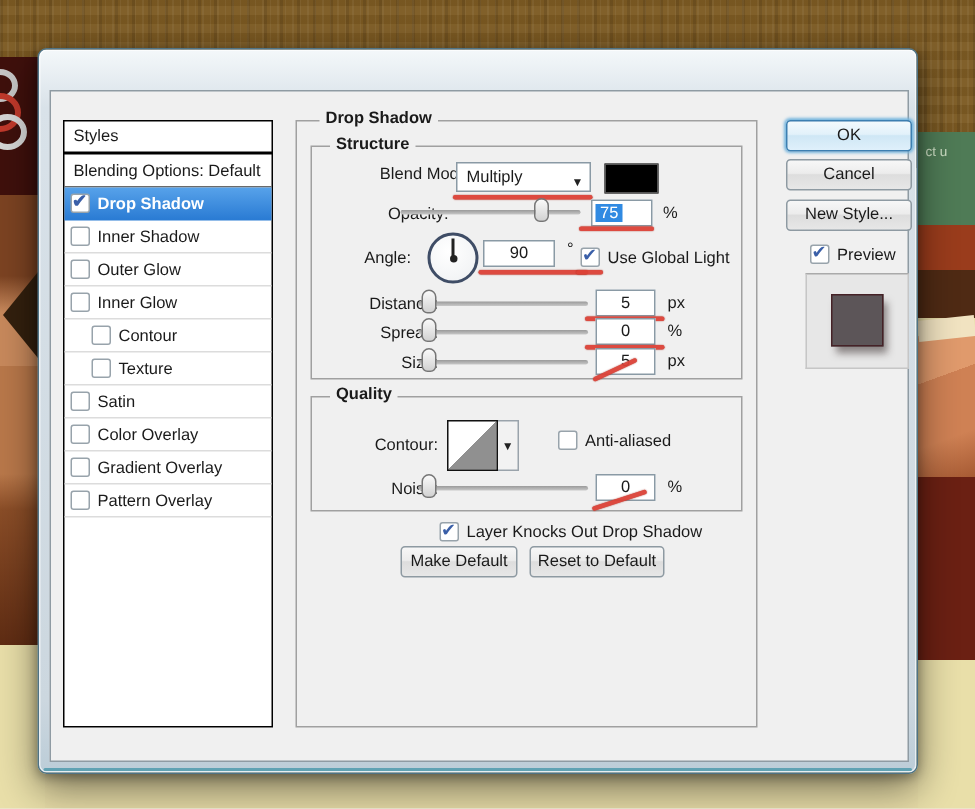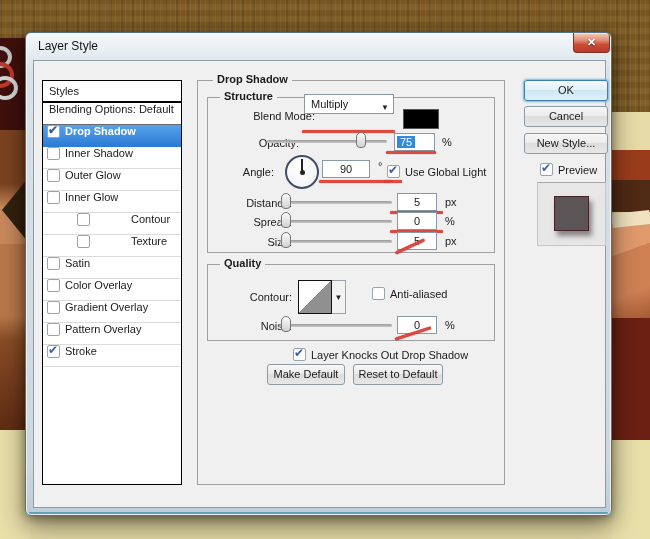--- a/index.html
+++ b/index.html
@@ -52,25 +52,25 @@
 
   
   .client { position:absolute; left:7px; top:27px; width:573px; height:448px;
     background:#f0f0f0; border:1px solid #8f9ba3; }
 
   
   .styles-header { position:absolute; left:8px; top:19px; width:140px; height:22px;
     background:#fff; border:1px solid #000; line-height:20px; padding-left:6px; }
   .styles-list { position:absolute; left:8px; top:41px; width:140px; height:383px;
     background:#fff; border:1px solid #000; }
-  .srow { height:22px; display:flex; padding-left:4px;
+  .srow { height:22px; display:flex; align-items:center; padding-left:4px;
     border-bottom:1px solid #dcdcdc; cursor:pointer; }
   .srow.first { border-bottom:1px solid #6a6a6a; padding-left:6px; }
   .srow.sel { background:linear-gradient(180deg,#57a2ea,#2b7cd4); color:#fff; font-weight:bold; border-bottom-color:#2b7cd4; }
-  .srow.ind { padding-left:34px;gap:36px; }
+  .srow.ind { padding-left:18px; }
   .srow .lbl { margin-left:5px; white-space:nowrap; }
 
   
   .cb { width:13px; height:13px; background:#fff; border:1px solid #98a3ab; border-radius:2px;
     position:relative; flex:none; cursor:pointer; }
   .cb.checked::after { content:"✔"; position:absolute; left:0px; top:-3px; font-size:12px; color:#3a5fa8; }
 
   
   .group { position:absolute; border:1px solid #a0a0a0; }
   .g-main { left:163px; top:19px; width:308px; height:405px; }
@@ -80,21 +80,21 @@
   .legend-main { left:179px; top:12px; }
   .legend-structure { left:186px; top:29px; }
   .legend-quality { left:186px; top:196px; }
 
   .rlabel { position:absolute; width:90px; text-align:right; white-space:nowrap; }
   .unit { position:absolute; }
 
   
   .field { position:absolute; background:#fff; border:1px solid #8a9aa5; height:18px;
     text-align:center; line-height:16px; cursor:text; }
-  .combo { position:absolute; left:270px; top:33px; width:90px; height:20px; background:#fff;
+  .combo { position:absolute; left:270px; top:47px; width:90px; height:20px; background:#fff;
     border:1px solid #8a9aa5; line-height:18px; padding-left:6px; cursor:pointer; }
   .combo .arrow { position:absolute; right:4px; top:4px; font-size:8px; color:#222; }
   .swatch { position:absolute; left:369px; top:48px; width:36px; height:20px;
     background:#000; border:1px solid #555; cursor:pointer; }
 
   .track { position:absolute; height:3px; background:linear-gradient(#9a9a9a,#c8c8c8); border-radius:2px; cursor:pointer; }
   .thumb { position:absolute; width:10px; height:16px;
     background:linear-gradient(180deg,#fafafa,#d2d2d2); border:1px solid #767676;
     border-radius:5px 5px 4px 4px; cursor:pointer; }
 
@@ -143,35 +143,32 @@
   <div class="bl-red">
     <div class="ring r1"></div>
     <div class="ring r3"></div>
     <div class="ring r2"></div>
   </div>
   <div class="bl-brown"></div>
   <div class="bl-tri"></div>
   <div class="bl-beige"></div>
 </div>
 <div class="bg-right">
+  <div class="br-green">
+    <span class="br-sign-text">ct u</span>
+  </div>
   <div class="br-rust"></div>
   <div class="br-dark"></div>
   <div class="br-salmon"></div>
   <div class="br-cream"></div>
   <div class="br-maroon"></div>
   <div class="br-beige"></div>
 </div>
 
 <div class="dialog">
-  <div class="titlebar">
-    <span class="title-text">Layer Style</span>
-    <div class="close-btn">
-      <span>✕</span>
-    </div>
-  </div>
 
   <div class="client">
 
     <div class="styles-header">Styles</div>
     <div class="styles-list">
       <div class="srow first">
         <span class="lbl" style="margin-left:0">Blending Options: Default</span>
       </div>
       <div class="srow sel">
         <span class="cb checked"></span>
@@ -205,24 +202,20 @@
         <span class="cb"></span>
         <span class="lbl">Color Overlay</span>
       </div>
       <div class="srow">
         <span class="cb"></span>
         <span class="lbl">Gradient Overlay</span>
       </div>
       <div class="srow">
         <span class="cb"></span>
         <span class="lbl">Pattern Overlay</span>
-      </div>
-      <div class="srow">
-        <span class="cb checked"></span>
-        <span class="lbl">Stroke</span>
       </div>
     </div>
 
     <div class="group g-main"></div>
     <div class="legend legend-main">Drop Shadow</div>
 
     <div class="group g-structure"></div>
     <div class="legend legend-structure">Structure</div>
 
     <div class="rlabel" style="left:175px; top:49px;margin-left:16px;">Blend Mode:</div>

